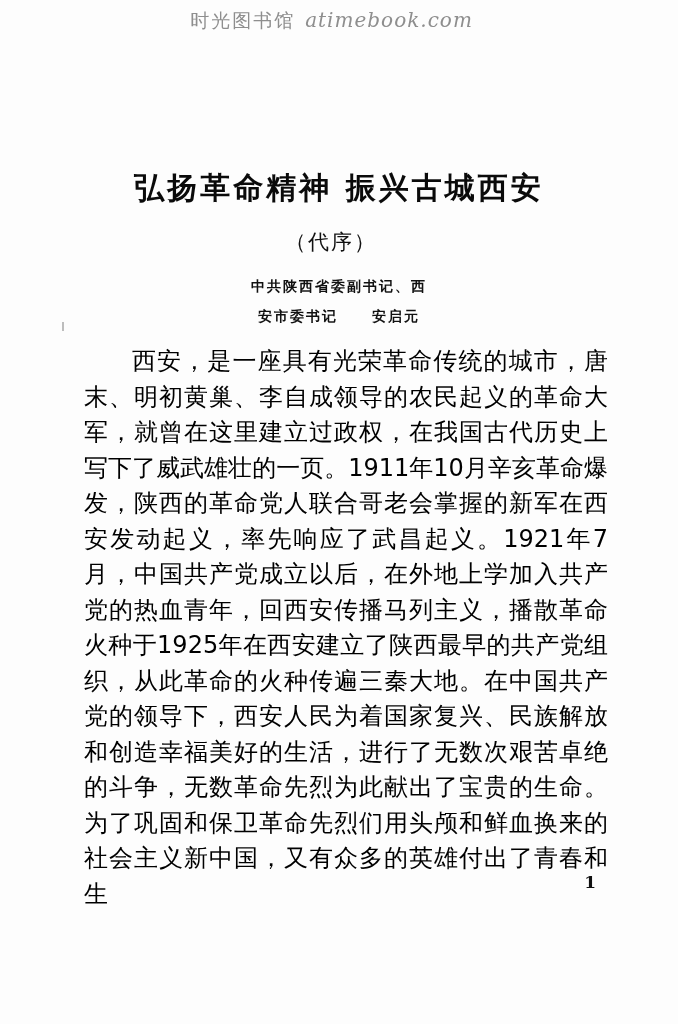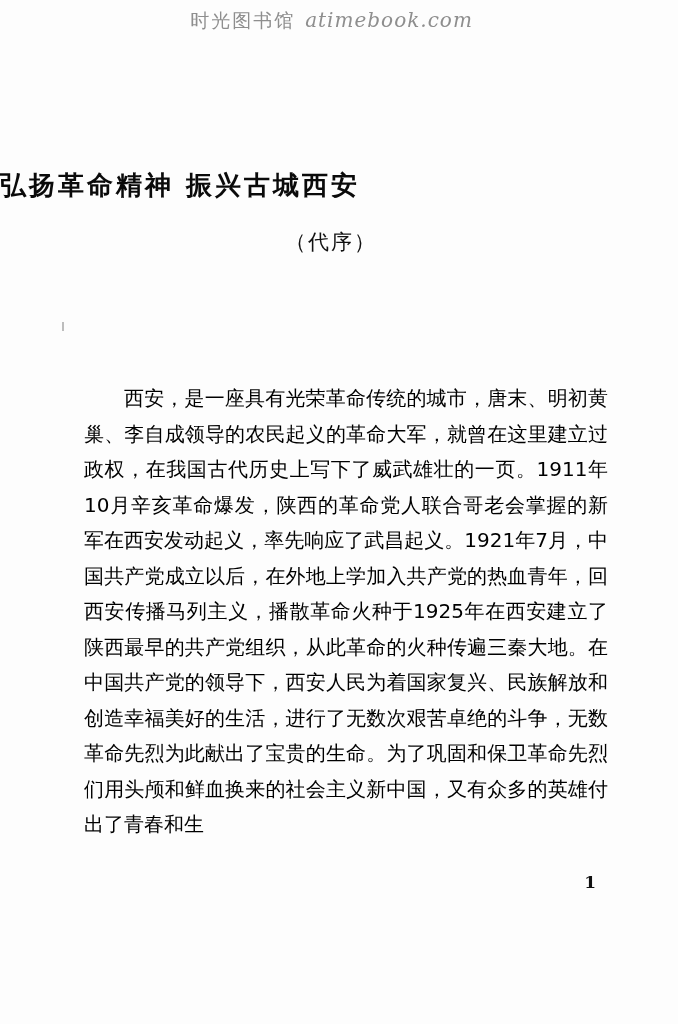--- a/index.html
+++ b/index.html
@@ -46,22 +46,22 @@
     margin-left: 10px;
     font-family: "DejaVu Serif", "Liberation Serif", serif;
   }
 
   
   .title {
     position: absolute;
     top: 168px;
     left: 0;
     right: 0;
-    text-align: left;
-    font-size: 26px;
+    text-align: center;
+    font-size: 30px;
     font-weight: bold;
     letter-spacing: 3px;
     font-family: "DejaVu Sans", "Liberation Sans", sans-serif;
     color: #0a0a0a;
   }
   .subtitle {
     position: absolute;
     top: 228px;
     left: 0;
     right: 16px;
@@ -84,24 +84,24 @@
     letter-spacing: 2px;
     font-family: "DejaVu Sans", "Liberation Sans", sans-serif;
     color: #111;
   }
   .byline-line1 { margin-bottom: 12px; }
   .byline-line2 .gap { display: inline-block; width: 34px; }
 
   
   .body-text {
     position: absolute;
-    top: 381px;
+    top: 344px;
     left: 84px;
     width: 524px;
-    font-size: 20px;
+    font-size: 24px;
     line-height: 35.5px;
     letter-spacing: 0px;
     text-align: justify;
     font-family: "DejaVu Sans", "Liberation Sans", sans-serif;
     color: #000;
   }
   .body-text p {
     margin: 0;
     text-indent: 2em;
     text-align: justify;
@@ -135,20 +135,26 @@
 <div class="page">
 
   <div class="watermark">
     <span class="wm-cn">时光图书馆</span><span class="wm-en">atimebook.com</span>
   </div>
 
   <div class="title">弘扬革命精神  振兴古城西安</div>
 
   <div class="subtitle">（代序）</div>
 
+  <div class="byline">
+    <div class="byline-line1">中共陕西省委副书记、西</div>
+    <div class="byline-line2">
+      <span>安市委书记</span><span class="gap"></span><span>安启元</span>
+    </div>
+  </div>
 
   <div class="stray-mark"></div>
 
   <div class="body-text">
     <p>西安，是一座具有光荣革命传统的城市，唐末、明初黄巢、李自成领导的农民起义的革命大军，就曾在这里建立过政权，在我国古代历史上写下了威武雄壮的一页。1911年10月辛亥革命爆发，陕西的革命党人联合哥老会掌握的新军在西安发动起义，率先响应了武昌起义。1921年7月，中国共产党成立以后，在外地上学加入共产党的热血青年，回西安传播马列主义，播散革命火种于1925年在西安建立了陕西最早的共产党组织，从此革命的火种传遍三秦大地。在中国共产党的领导下，西安人民为着国家复兴、民族解放和创造幸福美好的生活，进行了无数次艰苦卓绝的斗争，无数革命先烈为此献出了宝贵的生命。为了巩固和保卫革命先烈们用头颅和鲜血换来的社会主义新中国，又有众多的英雄付出了青春和生</p>
   </div>
 
   <div class="page-number">1</div>
 
 </div>

